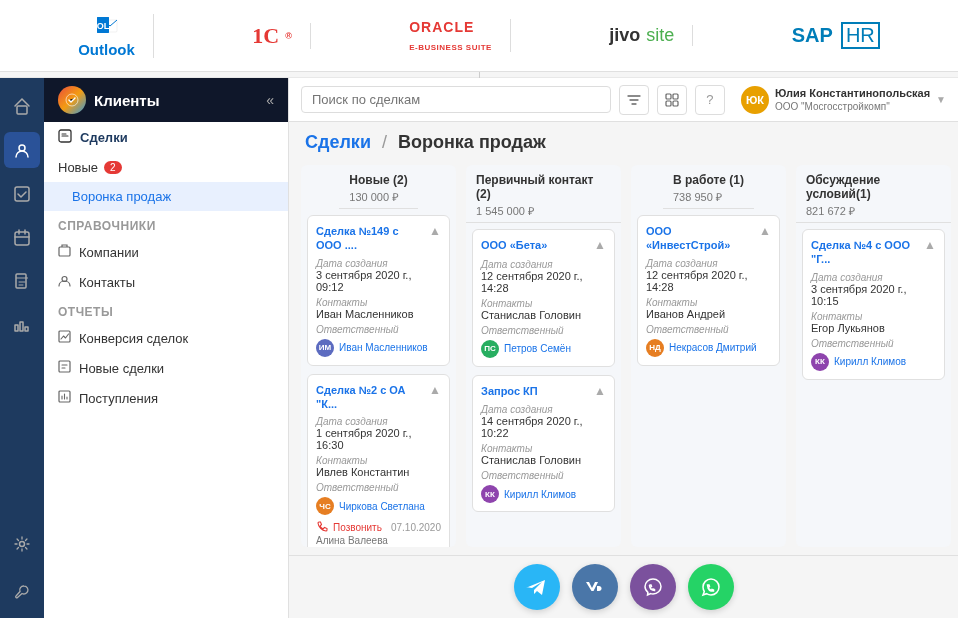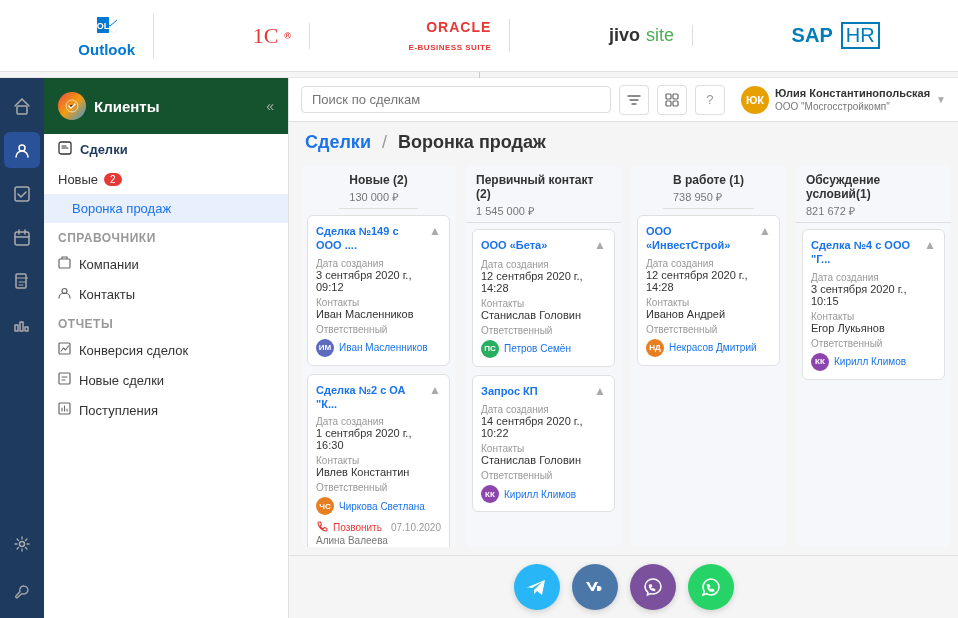--- a/index.html
+++ b/index.html
@@ -38,27 +38,27 @@
 
     
     .sidebar {
       width: 245px;
       background: #fff;
       border-right: 1px solid #e0e0e0;
       display: flex;
       flex-direction: column;
     }
     .sidebar-header {
-      background: #14532d;
+      background: #0f172a;
       color: #fff;
       padding: 10px 14px;
       display: flex;
       align-items: center;
       justify-content: space-between;
-      height: 56px;
+      height: 44px;
     }
     .sidebar-header-left {
       display: flex;
       align-items: center;
       gap: 8px;
     }
     .crm-logo {
       width: 28px;
       height: 28px;
       background: linear-gradient(135deg, #e84c3d 0%, #f39c12 50%, #3498db 100%);
@@ -246,21 +246,21 @@
       font-weight: 600;
       font-size: 11px;
       margin-bottom: 5px;
       cursor: pointer;
       line-height: 1.3;
       display: flex;
       justify-content: space-between;
       align-items: flex-start;
     }
     .card-expand { color: #aaa; font-size: 12px; cursor: pointer; flex-shrink: 0; margin-left: 4px; }
-    .card-field-label { color: #999; font-size: 10px; margin-top: 4px; }
+    .card-field-label { color: #999; font-size: 10px; margin-top: 4px; font-style: italic; }
     .card-field-value { color: #333; font-size: 11px; }
     .card-user-row {
       display: flex;
       align-items: center;
       gap: 5px;
       margin-top: 4px;
     }
     .mini-avatar {
       width: 18px;
       height: 18px;
@@ -318,25 +318,25 @@
       <rect x="7" y="6" width="14" height="12" rx="1" fill="#fff" stroke="#e0e0e0" stroke-width="0.5"></rect>
       <path d="M7 6l7 6 7-6" fill="none" stroke="#0078d4" stroke-width="1"></path>
       <rect x="1" y="3" width="12" height="16" rx="1" fill="#0078d4"></rect>
       <text x="7" y="15" font-size="9" fill="white" font-weight="bold" text-anchor="middle">OL</text>
     </svg>
     <span style="font-size:15px; font-weight:600; color:#0078d4;">Outlook</span>
   </div>
 
 
   <div class="banner-logo">
-    <span style="font-size:22px; font-weight:400; color:#e53935; font-family:serif;">1С</span>
+    <span style="font-size:22px; font-weight:700; color:#e53935; font-family:serif;">1С</span>
     <span style="font-size:9px; color:#e53935; vertical-align:super;">®</span>
   </div>
 
-  <div class="banner-logo" style="flex-direction:column; align-items:flex-end; gap:8px;">
+  <div class="banner-logo" style="flex-direction:column; align-items:flex-start; gap:8px;">
     <span style="font-size:14px; font-weight:700; color:#e53935; letter-spacing:1px;">ORACLE</span>
     <span style="font-size:8px; color:#e53935; letter-spacing:0.5px;">E-BUSINESS SUITE</span>
   </div>
 
   <div class="banner-logo">
     <span style="font-size:18px; font-weight:600; color:#333;">jivo</span>
     <span style="font-size:18px; font-weight:400; color:#4caf50;">site</span>
   </div>
 
   <div class="banner-logo" style="border-right:none;">

